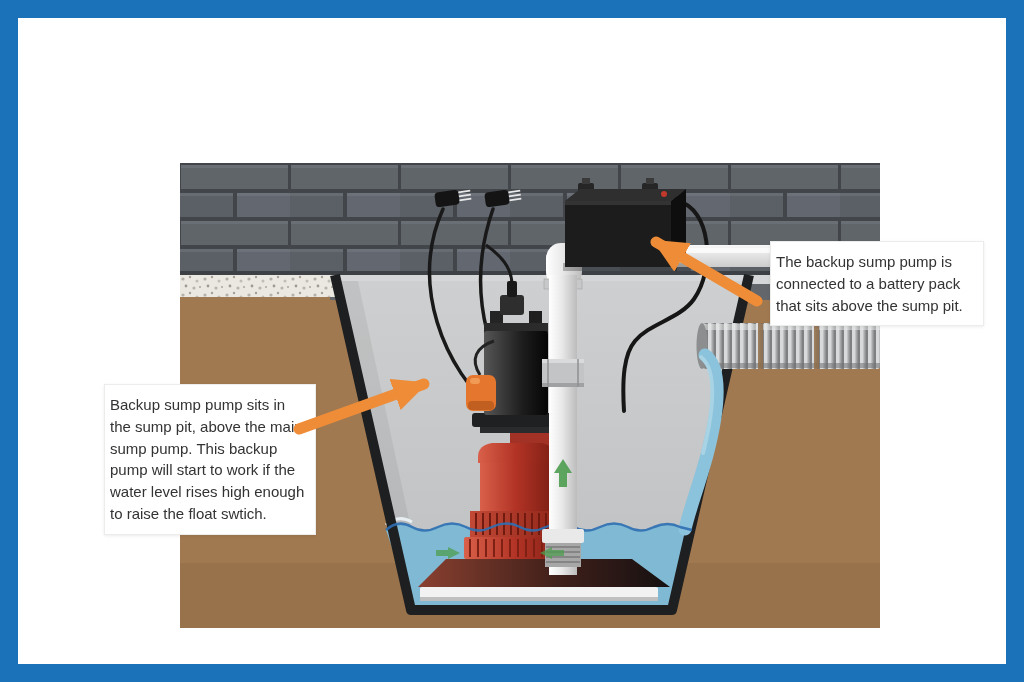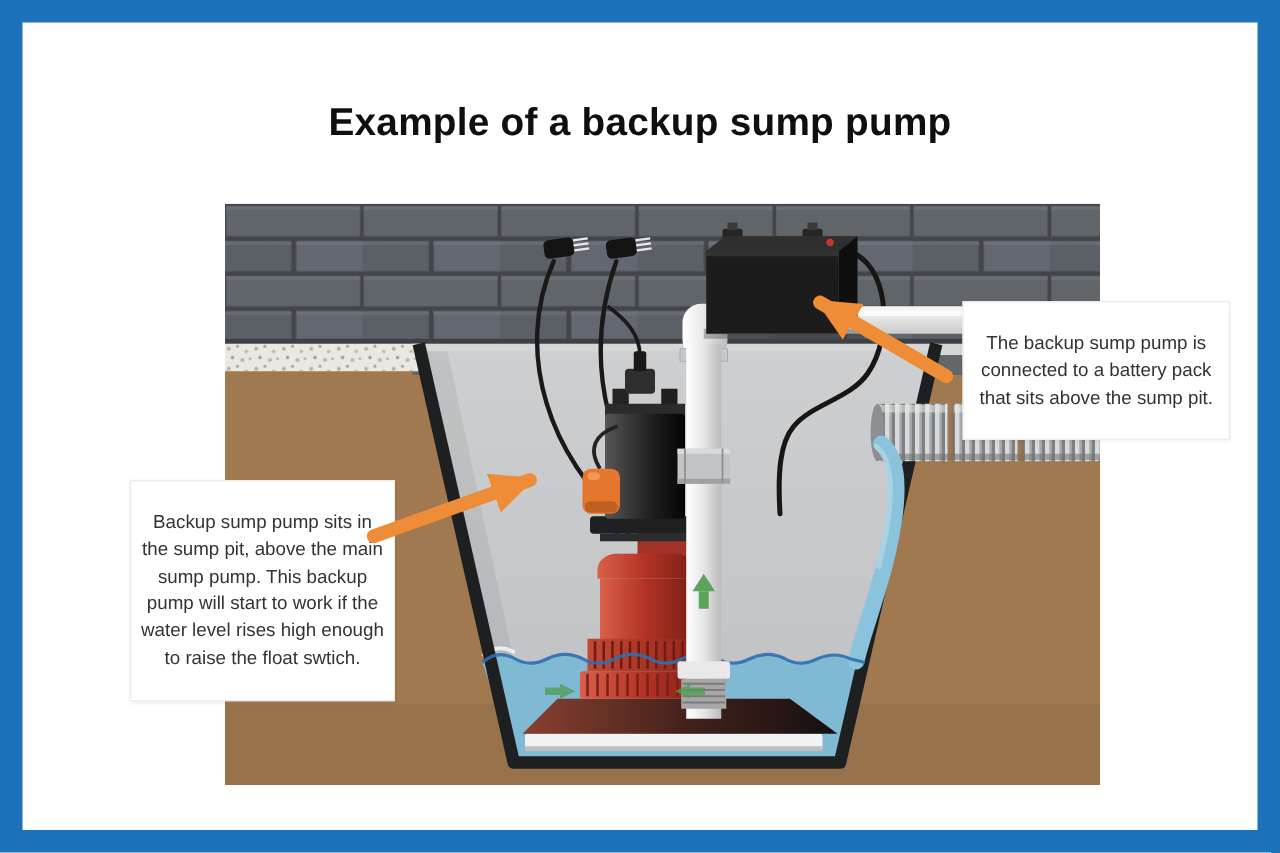--- a/index.html
+++ b/index.html
@@ -31,37 +31,35 @@
   .illustration{
     position:absolute;left:162px;top:145px;width:700px;height:465px;
   }
   .callout{
     position:absolute;
     background:#ffffff;
     border:1px solid #ececea;
     box-shadow:0 1px 3px rgba(0,0,0,0.08);
     color:#333333;
     font-size:15px;line-height:1.45;
-    text-align:center;
-    padding:22px 5px;
+    padding:9px 5px;
     z-index:3;
   }
   .callout-left{left:86px;top:366px;width:212px;}
   .callout-right{left:752px;top:223px;width:214px;}
   .arrow-overlay{
     position:absolute;left:0;top:0;width:1024px;height:682px;
     z-index:4;pointer-events:none;
   }
 </style>
 </head>
 <body>
 
 <div class="page">
 
-  <h1 class="title">Example of a backup sump pump</h1>
 
   <div class="illustration">
     <svg width="700" height="465" viewBox="0 0 700 465">
       <defs>
         <pattern id="bricks" width="110" height="56" patternUnits="userSpaceOnUse">
           <rect width="110" height="56" fill="#42464a"></rect>
           <rect x="1" y="2" width="107" height="24" fill="#60656a"></rect>
           <rect x="1" y="2" width="107" height="3" fill="#6a6f75"></rect>
           <rect x="0" y="30" width="53" height="24" fill="#5b6066"></rect>
           <rect x="57" y="30" width="53" height="24" fill="#626770"></rect>

